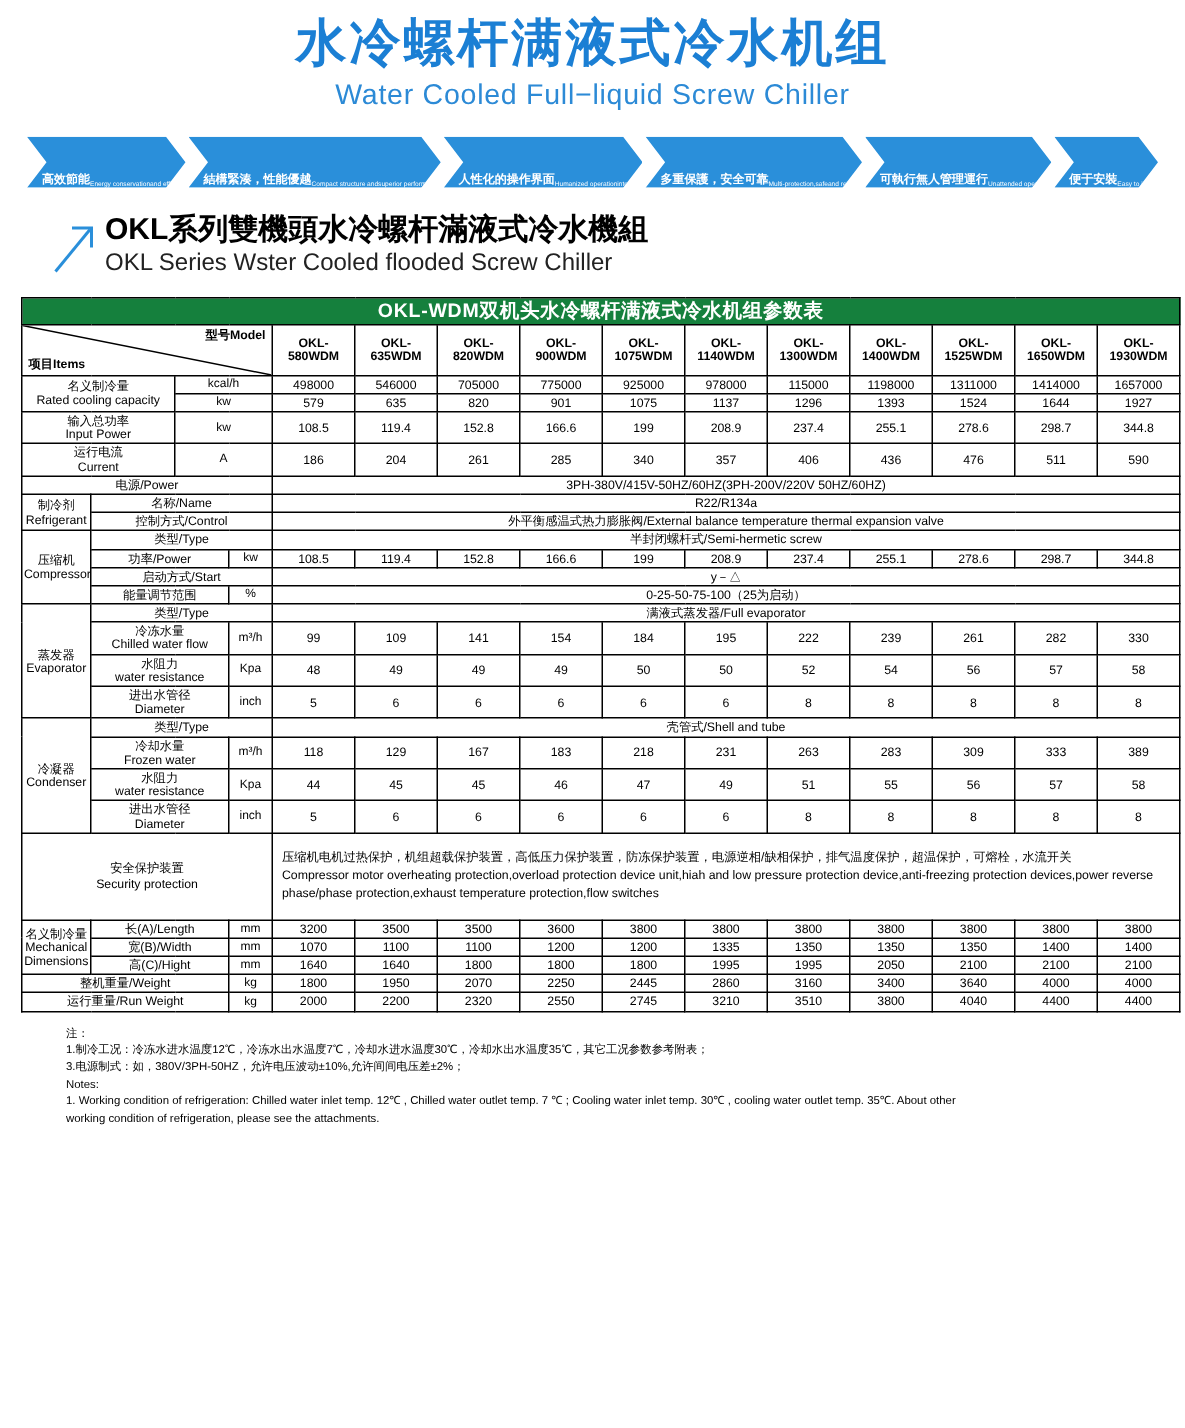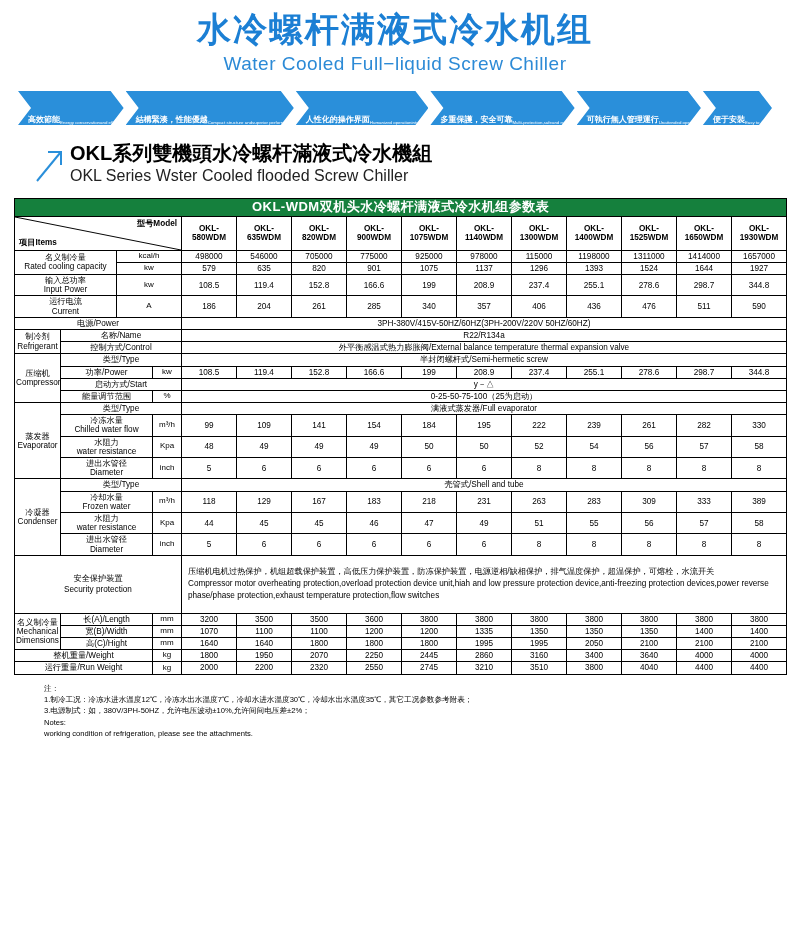--- a/index.html
+++ b/index.html
@@ -578,16 +578,17 @@
       </tr>
     </tbody>
       </table>
   </div>
 
   <div class="notes">
     <span class="notes-title">注：</span>
     <span class="nt">1.制冷工况：冷冻水进水温度12℃，冷冻水出水温度7℃，冷却水进水温度30℃，冷却水出水温度35℃，其它工况参数参考附表；</span>
     <span class="nt">3.电源制式：如，380V/3PH-50HZ，允许电压波动±10%,允许间间电压差±2%；</span>
     <span class="notes-title">Notes:</span>
+    <span class="nt-en">1. Working condition of refrigeration: Chilled water inlet temp. 12℃ , Chilled water outlet temp. 7 ℃ ; Cooling water inlet temp. 30℃ ,  cooling water outlet temp. 35℃. About other</span>
     <span class="nt-en">working condition of refrigeration, please see the attachments.</span>
   </div>
 
 </div>
 
 </body></html>

